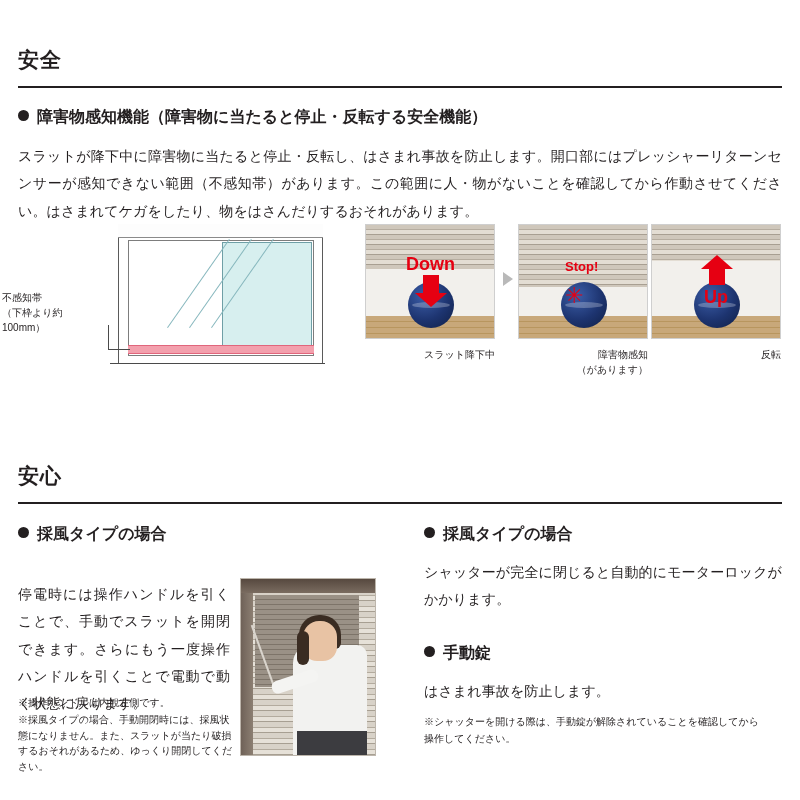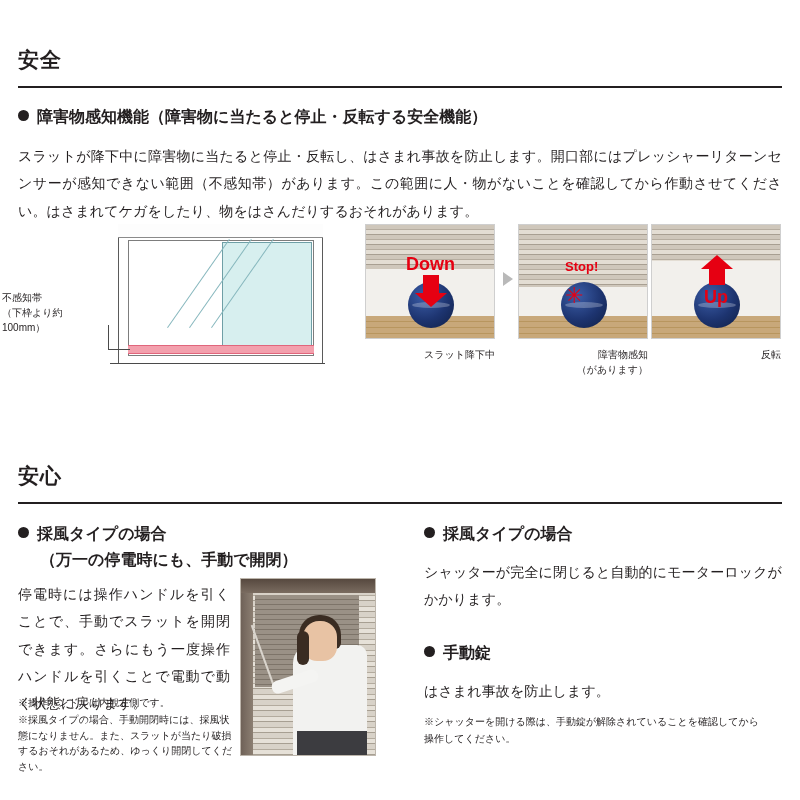--- a/index.html
+++ b/index.html
@@ -434,23 +434,20 @@
     </div>
   </div>
 
   <div class="section-head" style="top:464px;">
     <div class="title">安心</div>
     <div class="rule"></div>
   </div>
 
   <div class="bullet-head" style="left:18px; top:522px; width:380px;">
     <span class="dot"></span><span>採風タイプの場合</span>
-  </div>
-  <div class="bullet-head" style="left:40px; top:548px; width:380px;">
-    <span>（万一の停電時にも、手動で開閉）</span>
   </div>
   <div class="body-text" style="left:18px; top:582px; width:212px;">停電時には操作ハンドルを引くことで、手動でスラットを開閉できます。さらにもう一度操作ハンドルを引くことで電動で動く状態に戻ります。</div>
   <div class="note-text" style="left:18px; top:712px; width:218px;">※採風タイプの場合、手動開閉時には、採風状態になりません。また、スラットが当たり破損するおそれがあるため、ゆっくり開閉してください。</div>
   <div class="note-text" style="left:18px; top:695px; width:215px;">※操作ハンドルは内観左側です。</div>
 
   <div class="photo-woman">
     <div class="pw-shutter"></div>
     <div class="pw-window"></div>
     <div class="pw-frame-l"></div>
     <div class="pw-frame-t"></div>

